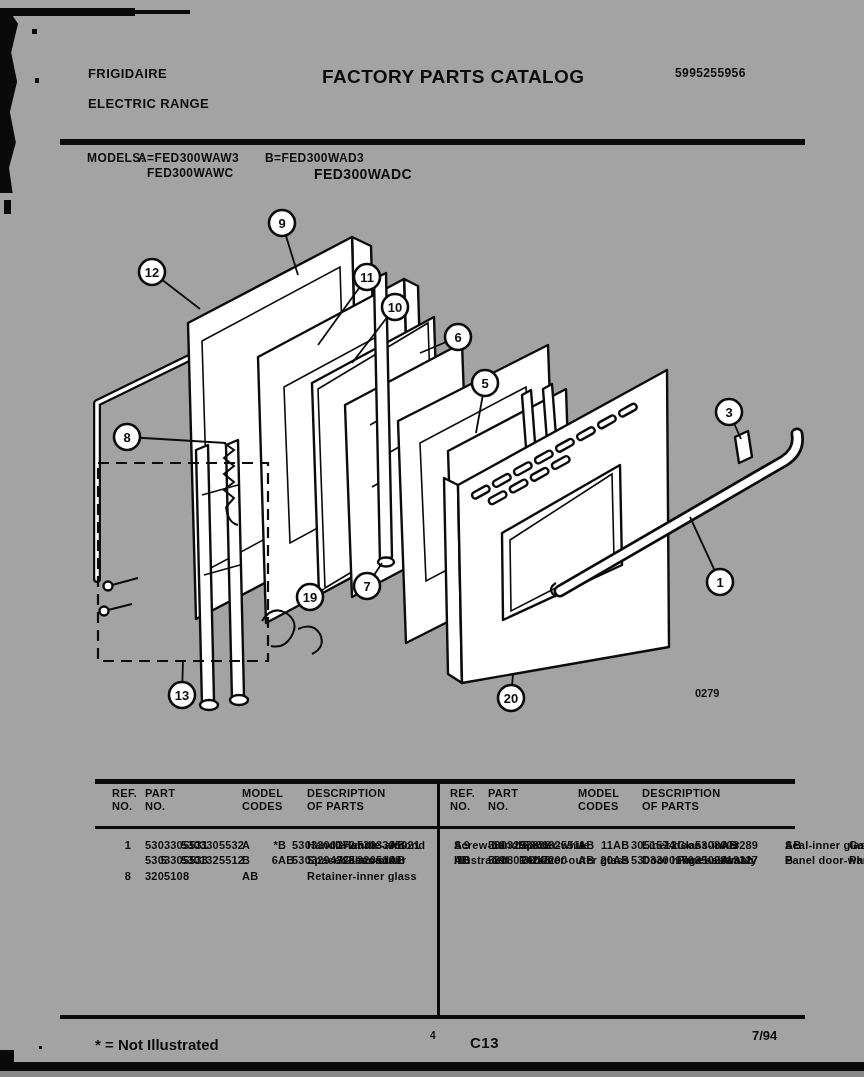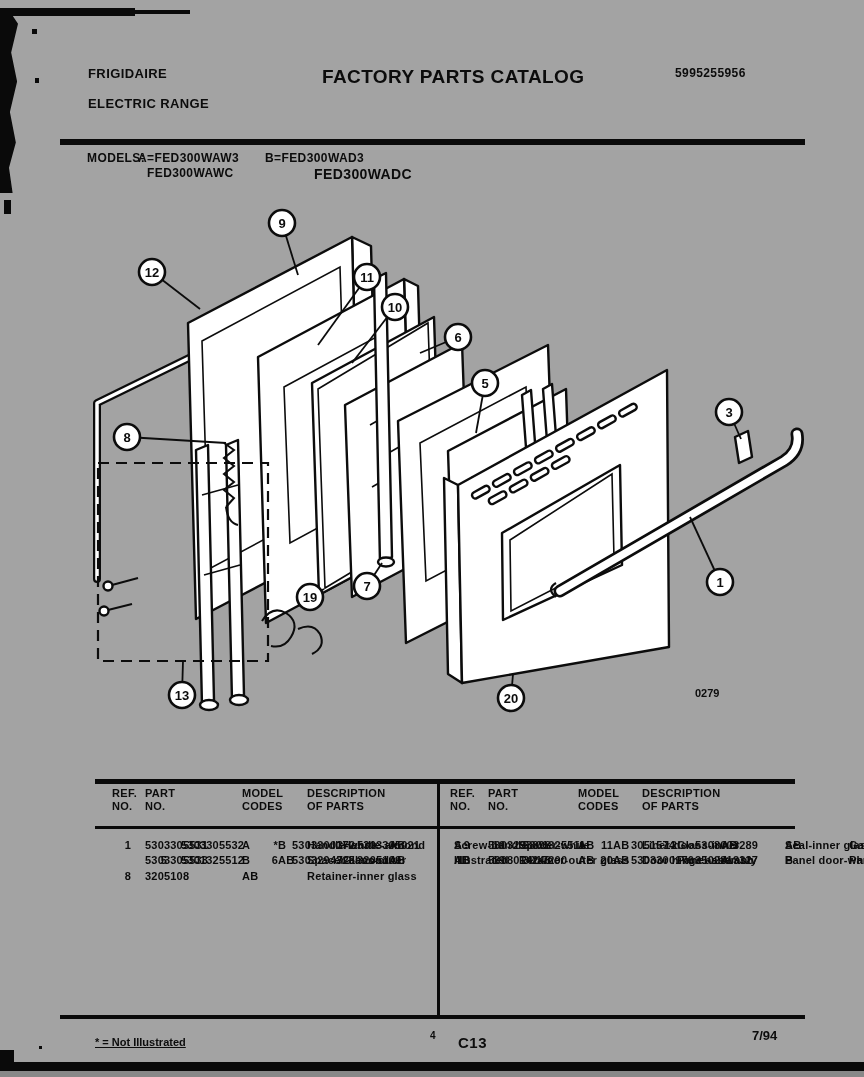--- a/index.html
+++ b/index.html
@@ -384,18 +384,18 @@
         <span class="c-desc">Panel door-white</span>
       </div>
       <div class="row">
         <span class="c-ref"></span>
         <span class="c-part">3502813327</span>
         <span class="c-codes">B</span>
         <span class="c-desc">Panel door-almond</span>
       </div>
     </div>
 
-  <div class="abs b" style="left:95px;top:1036px;font-size:11px;text-decoration:underline;">* = Not Illustrated</div>
+  <div class="abs b" style="left:95px;top:1036px;font-size:15px;">* = Not Illustrated</div>
   <div class="abs b" style="left:430px;top:1030px;font-size:10px;">4</div>
-  <div class="abs b" style="left:458px;top:1034px;font-size:15px;letter-spacing:.5px;">C13</div>
+  <div class="abs b" style="left:470px;top:1034px;font-size:15px;letter-spacing:.5px;">C13</div>
   <div class="abs b" style="left:752px;top:1028px;font-size:13px;">7/94</div>
 
 </div>
 
 </body></html>

